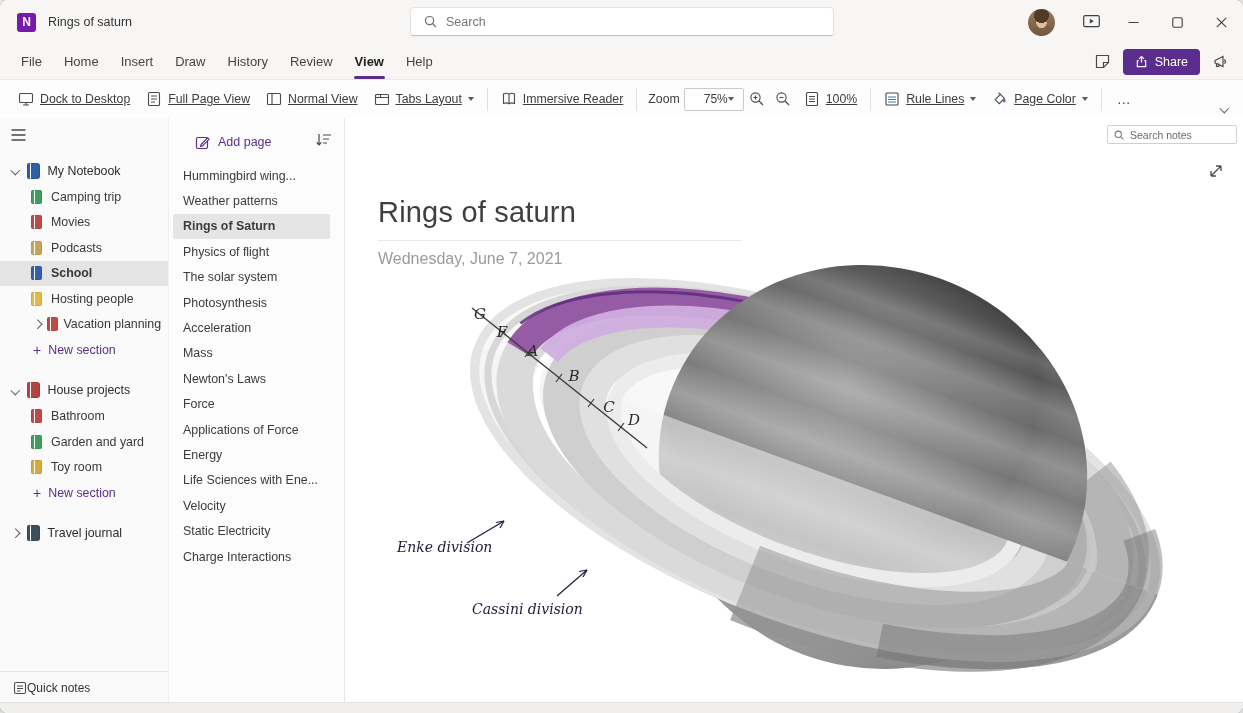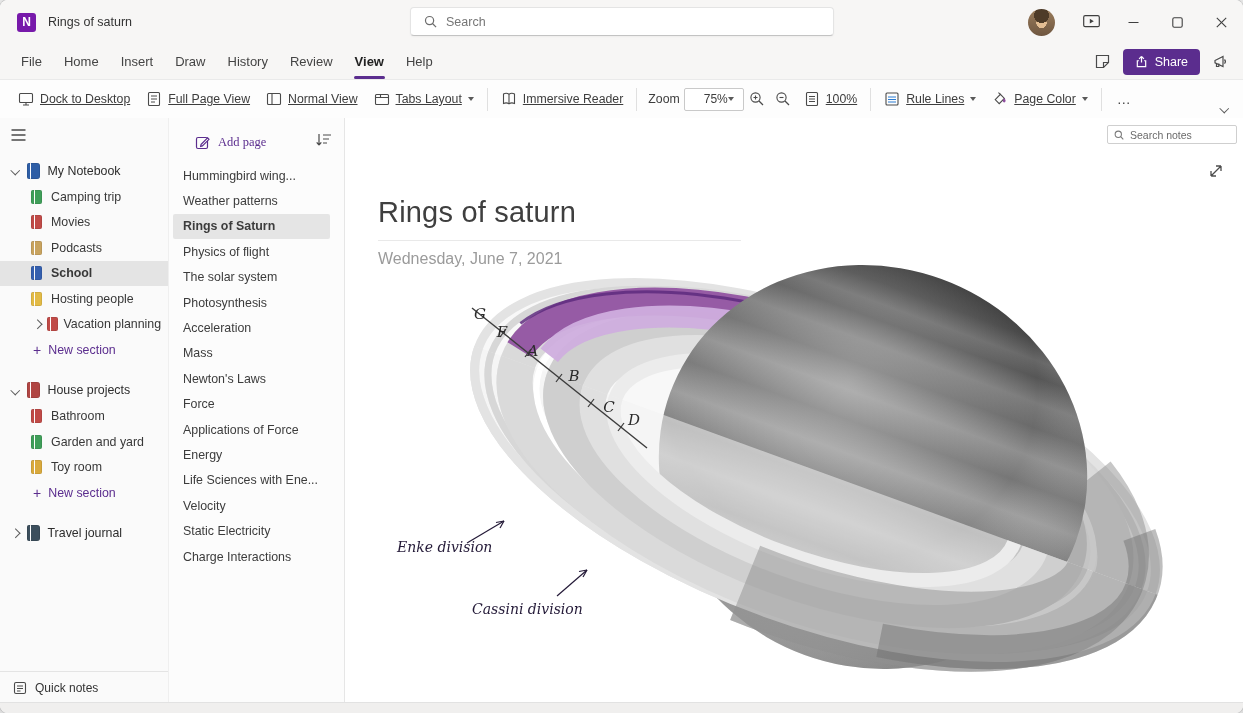--- a/index.html
+++ b/index.html
@@ -58,28 +58,28 @@
            box-shadow:inset 0 0 0 .5px rgba(0,0,0,.18);}
   .sec-row{height:25.5px;display:flex;align-items:center;padding-left:31px;gap:9px;}
   .sec-row.with-chev{padding-left:34px;gap:6px;}
   .sec-icon{width:11px;height:14px;border-radius:2px;flex:0 0 auto;
             background:linear-gradient(90deg,var(--c) 0 2.5px,rgba(255,255,255,.75) 2.5px 4px,var(--c) 4px);
             box-shadow:inset 0 0 0 .5px rgba(0,0,0,.15);}
   .sec-row.selected{background:#e4e4e4;font-weight:700;}
   .new-sec{height:25.5px;display:flex;align-items:center;padding-left:33px;gap:7px;color:var(--accent);}
   .plus{font-size:14px;line-height:1;}
   .nb-group{margin-bottom:14px;}
-  .sb-bottom{margin-top:auto;border-top:1px solid #e4e4e4;height:31px;display:flex;align-items:center;gap:8px;
+  .sb-bottom{margin-top:auto;border-top:1px solid #e4e4e4;height:31px;display:flex;align-items:center;
              padding-left:13px;font-size:12px;color:#333;}
 
   
   .pagelist{position:absolute;top:118px;left:168px;width:177px;bottom:10px;background:#fcfcfc;
             border-left:1px solid #efefef;border-right:1px solid #e6e6e6;box-sizing:border-box;}
   .addpage-row{display:flex;align-items:center;padding:15px 12px 12px 26px;}
-  .addpage-btn{display:flex;align-items:center;gap:8px;color:var(--accent);font-size:12.5px;font-family:Liberation Serif, serif;}
+  .addpage-btn{display:flex;align-items:center;gap:8px;color:var(--accent);font-size:12.5px;}
   .sort-btn{margin-left:auto;}
   .pl-item{height:25.4px;display:flex;align-items:center;padding-left:14px;font-size:12.4px;color:#3c3c3c;}
   .pl-item.selected{background:#e5e5e5;border-radius:2px;margin:0 14px 0 4px;padding-left:10px;font-weight:700;}
 
   
   .content{position:absolute;top:118px;left:345px;right:0;bottom:10px;background:#fff;overflow:hidden;}
   .drawing{position:absolute;inset:0;}
   .search-notes{position:absolute;top:7px;right:6px;width:130px;height:19px;border:1px solid #cfcfcf;border-radius:2px;
                 background:#fff;display:flex;align-items:center;gap:6px;padding-left:6px;font-size:10.5px;color:#6a6a6a;
                 box-sizing:border-box;}

